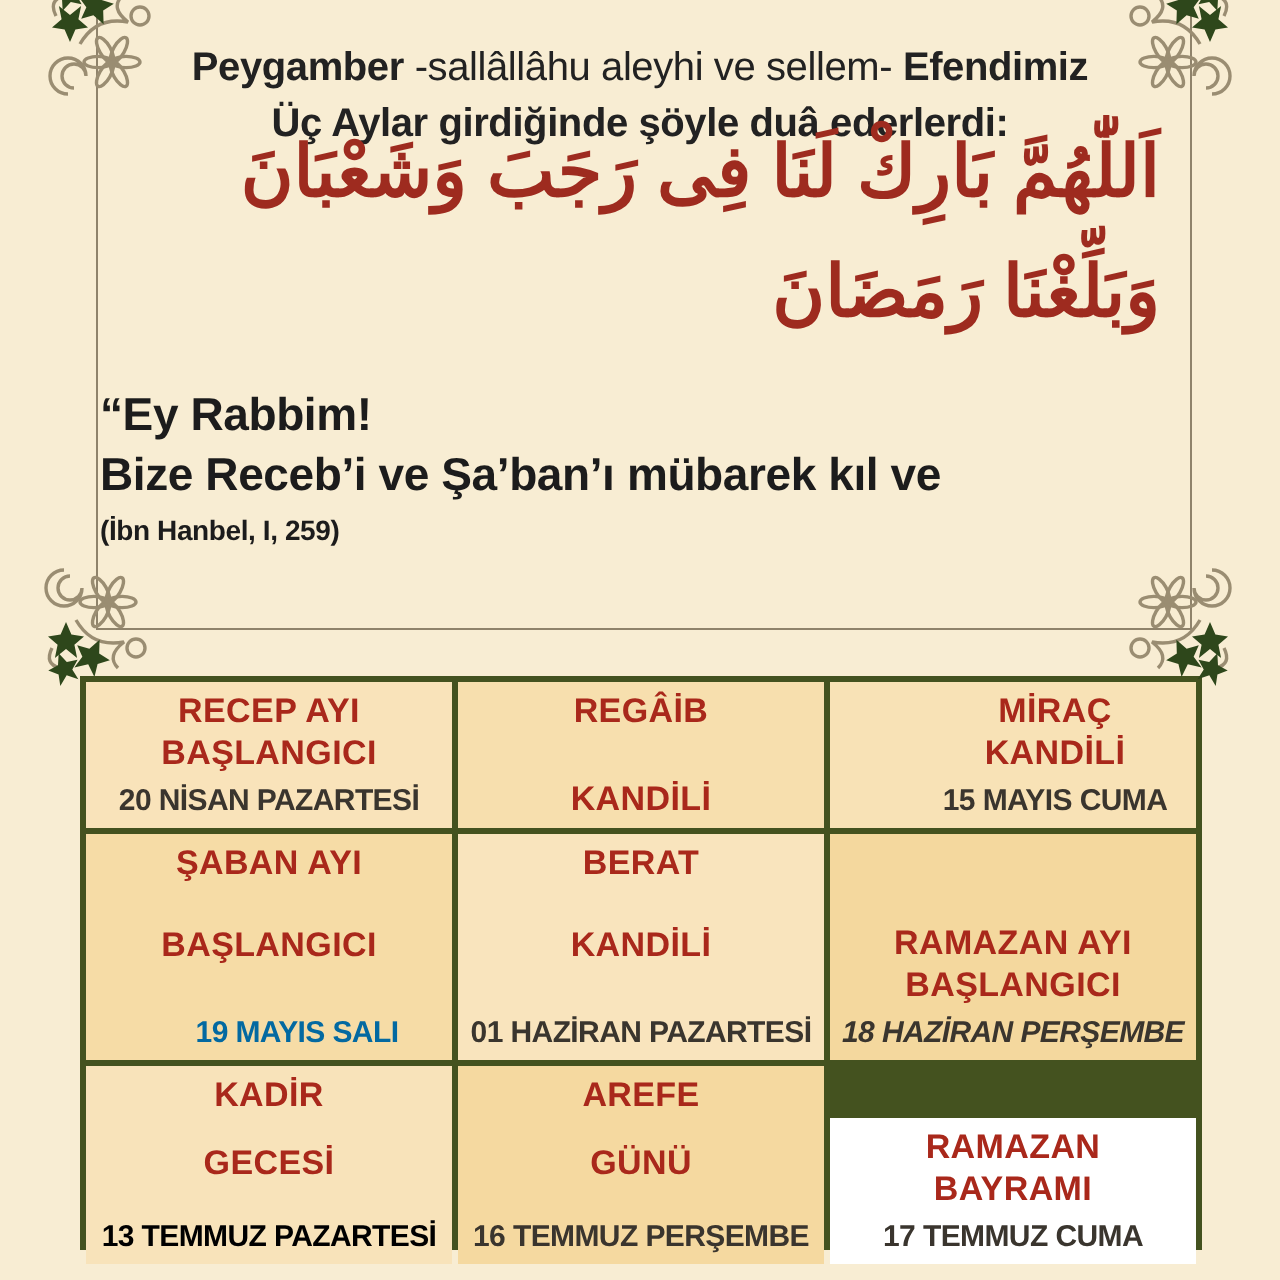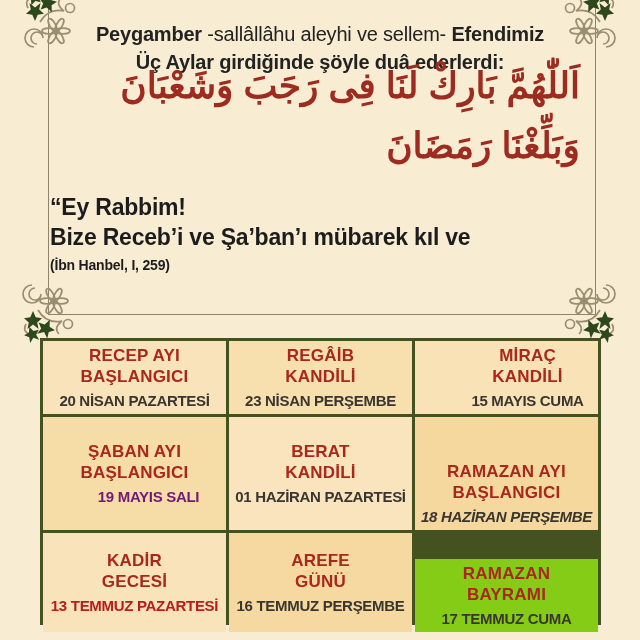--- a/index.html
+++ b/index.html
@@ -38,21 +38,21 @@
     color:#1c1c1c;font-weight:700;font-size:23px;line-height:30px;letter-spacing:-0.2px;
   }
   .quote .source{font-size:14px;line-height:22px;margin-top:2px;}
   
   .calendar{
     position:absolute;left:40px;top:338px;width:561px;height:287px;
     display:grid;grid-template-columns:repeat(3,1fr);grid-template-rows:repeat(3,1fr);
     background:#44521f;gap:3px;padding:3px;box-sizing:border-box;
   }
   .cell{
-    display:flex;flex-direction:column;align-items:center;justify-content:center;
+    display:flex;flex-direction:column;align-items:center;justify-content:space-between;
     text-align:center;padding:4px 2px;box-sizing:border-box;background:#f8e2b6;
   }
   .cell .t{
     color:#a9281b;font-weight:700;font-size:17px;line-height:21px;letter-spacing:0.2px;
   }
   .cell .d{
     color:#3a352e;font-weight:700;font-size:15px;line-height:19px;margin-top:4px;letter-spacing:-0.3px;
   }
 </style>
 </head>
@@ -110,53 +110,52 @@
 
 <div class="calendar" style="background: rgb(68, 82, 31);">
   <div class="cell" style="background: rgb(249, 227, 186);">
     <div class="t" style="color: rgb(169, 40, 27);">RECEP AYI</div>
     <div class="t" style="color: rgb(169, 40, 27);">BAŞLANGICI</div>
     <div class="d" style="color: rgb(58, 53, 46);">20 NİSAN PAZARTESİ</div>
   </div>
   <div class="cell" style="background: rgb(247, 223, 174);">
     <div class="t" style="color: rgb(169, 40, 27);">REGÂİB</div>
     <div class="t" style="color: rgb(169, 40, 27);">KANDİLİ</div>
-    <div class="d" style="color: rgb(58, 53, 46);">23 NİSAN PERŞEMBE</div>
   </div>
   <div class="cell" style="background: rgb(248, 226, 182); padding-left: 44px;">
     <div class="t" style="color: rgb(169, 40, 27);">MİRAÇ</div>
     <div class="t" style="color: rgb(169, 40, 27);">KANDİLİ</div>
     <div class="d" style="color: rgb(58, 53, 46);">15 MAYIS CUMA</div>
   </div>
   <div class="cell" style="background: rgb(246, 220, 166);">
     <div class="t" style="color: rgb(169, 40, 27);">ŞABAN AYI</div>
     <div class="t" style="color: rgb(169, 40, 27);">BAŞLANGICI</div>
-    <div class="d" style="color: #701a75; margin-left: 28px;">19 MAYIS SALI</div>
+    <div class="d" style="color: #0369a1; margin-left: 28px;">19 MAYIS SALI</div>
   </div>
   <div class="cell" style="background: rgb(249, 228, 189);">
     <div class="t" style="color: rgb(169, 40, 27);">BERAT</div>
     <div class="t" style="color: rgb(169, 40, 27);">KANDİLİ</div>
     <div class="d" style="color: rgb(58, 53, 46);">01 HAZİRAN PAZARTESİ</div>
   </div>
   <div class="cell" style="background: rgb(244, 216, 158);">
     <div class="t" style="color: rgb(169, 40, 27); margin-top: 40px;">RAMAZAN AYI</div>
     <div class="t" style="color: rgb(169, 40, 27);">BAŞLANGICI</div>
     <div class="d" style="color: rgb(58, 53, 46); font-style: italic;">18 HAZİRAN PERŞEMBE</div>
   </div>
   <div class="cell" style="background: rgb(248, 227, 186);">
     <div class="t" style="color: rgb(169, 40, 27);">KADİR</div>
     <div class="t" style="color: rgb(169, 40, 27);">GECESİ</div>
-    <div class="d" style="color: #b91c1c;">13 TEMMUZ PAZARTESİ</div>
+    <div class="d" style="color: #000000;">13 TEMMUZ PAZARTESİ</div>
   </div>
   <div class="cell" style="background: rgb(245, 217, 160);">
     <div class="t" style="color: rgb(169, 40, 27);">AREFE</div>
     <div class="t" style="color: rgb(169, 40, 27);">GÜNÜ</div>
     <div class="d" style="color: rgb(58, 53, 46);">16 TEMMUZ PERŞEMBE</div>
   </div>
-  <div class="cell" style="background: #84cc16; margin-top: 26px;">
+  <div class="cell" style="background: #ffffff; margin-top: 26px;">
     <div class="t" style="color: rgb(169, 40, 27);">RAMAZAN</div>
     <div class="t" style="color: rgb(169, 40, 27);">BAYRAMI</div>
     <div class="d" style="color: rgb(58, 53, 46);">17 TEMMUZ CUMA</div>
   </div>
 </div>
 
 <svg class="ornament orn-tl" viewBox="0 0 64 64">
   <g stroke="#9a8d72" stroke-width="1.7" fill="none">
     <g id="flower">
       <ellipse cx="43" cy="21" rx="7" ry="2.8"></ellipse>

